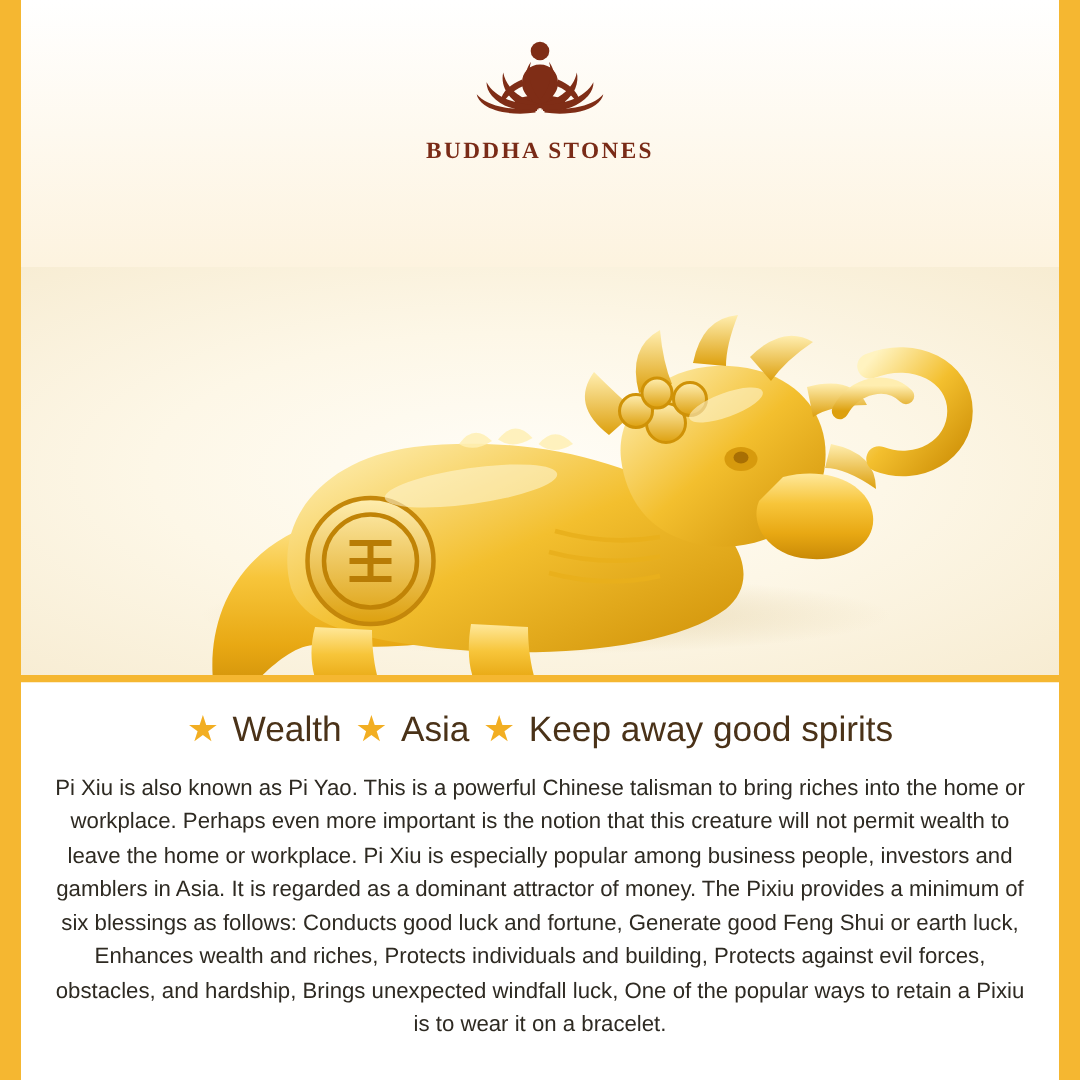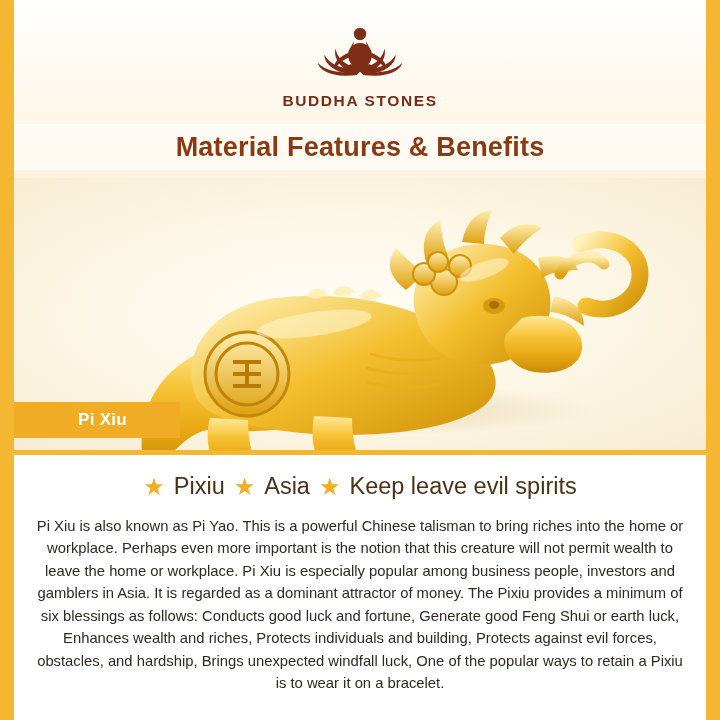--- a/index.html
+++ b/index.html
@@ -20,20 +20,21 @@
     border-left: 14px solid #f5b731;
     border-right: 14px solid #f5b731;
     overflow: hidden;
   }
 
   
   .header {
     position: relative;
     height: 178px;
     background: linear-gradient(180deg, #ffffff 0%, #fdf3df 100%);
+    font-family: Liberation Serif, serif;
   }
 
   .logo-wrap {
     padding-top: 22px;
     display: flex;
     flex-direction: column;
     align-items: center;
   }
   .logo-mark {
     width: 150px;
@@ -155,23 +156,20 @@
           <path d="M76 51 c10 0 19 -6 22.5 -14 c1.6 -3.7 1.8 -7.6 1 -10.6 c-1 5.6 -4.6 11 -9.8 14.6 c-4.2 3 -9.2 5.2 -13.7 6 z"></path>
           <path d="M73 52 c-12 1 -24 -3 -30 -10 c-2.6 -3 -3.8 -6.4 -3.6 -9.2 c2.6 5 8 9.4 14.8 11.8 c6 2.2 13 3.4 18.8 3.2 z"></path>
           <path d="M77 52 c12 1 24 -3 30 -10 c2.6 -3 3.8 -6.4 3.6 -9.2 c-2.6 5 -8 9.4 -14.8 11.8 c-6 2.2 -13 3.4 -18.8 3.2 z"></path>
           <path d="M72 53 c-13 2 -27 0 -34 -5 c-3 -2.2 -4.8 -4.8 -5.2 -7.2 c3.6 4.2 10.4 7.4 18.6 8.8 c7.2 1.2 15 1.6 20.6 1 z"></path>
           <path d="M78 53 c13 2 27 0 34 -5 c3 -2.2 4.8 -4.8 5.2 -7.2 c-3.6 4.2 -10.4 7.4 -18.6 8.8 c-7.2 1.2 -15 1.6 -20.6 1 z"></path>
         </g>
       </svg>
       <div class="brand-name">BUDDHA STONES</div>
     </div>
 
-    <div class="title-band">
-      <div class="title-band-text">Material Features &amp; Benefits</div>
-    </div>
   </div>
 
   <div class="hero">
     <svg viewBox="0 0 692 272" width="692" height="272" aria-hidden="true">
       <defs>
         <linearGradient id="gold1" x1="0" y1="0" x2="0" y2="1">
           <stop offset="0" stop-color="#ffe89a"></stop>
           <stop offset="0.35" stop-color="#f7c53a"></stop>
           <stop offset="0.7" stop-color="#e8a813"></stop>
           <stop offset="1" stop-color="#c98a07"></stop>
@@ -244,33 +242,30 @@
 
       <path d="M566 66 C596 54 626 70 626 96 C626 122 598 138 572 128" fill="none" stroke="url(#gold2)" stroke-width="17" stroke-linecap="round"></path>
       <path d="M546 96 C556 78 578 74 590 86" fill="none" stroke="url(#gold3)" stroke-width="11" stroke-linecap="round"></path>
 
       <g fill="#fff8d8" opacity="0.55">
         <ellipse cx="300" cy="146" rx="58" ry="12" transform="rotate(-8 300 146)"></ellipse>
         <ellipse cx="470" cy="92" rx="26" ry="8" transform="rotate(-20 470 92)"></ellipse>
       </g>
     </svg>
 
-    <div class="caption-badge">
-      <span>Pi Xiu</span>
-    </div>
   </div>
 
   <div class="divider"></div>
 
   <div class="body-sec">
     <div class="benefits-line">
       <span class="star">★</span>
-      <span class="btext">Pixiu</span>
+      <span class="btext">Wealth</span>
       <span class="star">★</span>
       <span class="btext">Asia</span>
       <span class="star">★</span>
-      <span class="btext">Keep leave evil spirits</span>
+      <span class="btext">Keep away good spirits</span>
     </div>
 
     <p class="paragraph">Pi Xiu is also known as Pi Yao. This is a powerful Chinese talisman to bring riches into the home or workplace. Perhaps even more important is the notion that this creature will not permit wealth to leave the home or workplace. Pi Xiu is especially popular among business people, investors and gamblers in Asia. It is regarded as a dominant attractor of money. The Pixiu provides a minimum of six blessings as follows: Conducts good luck and fortune, Generate good Feng Shui or earth luck, Enhances wealth and riches, Protects individuals and building, Protects against evil forces, obstacles, and hardship, Brings unexpected windfall luck, One of the popular ways to retain a Pixiu is to wear it on a bracelet.</p>
   </div>
 
 </div>
 
 </body></html>

